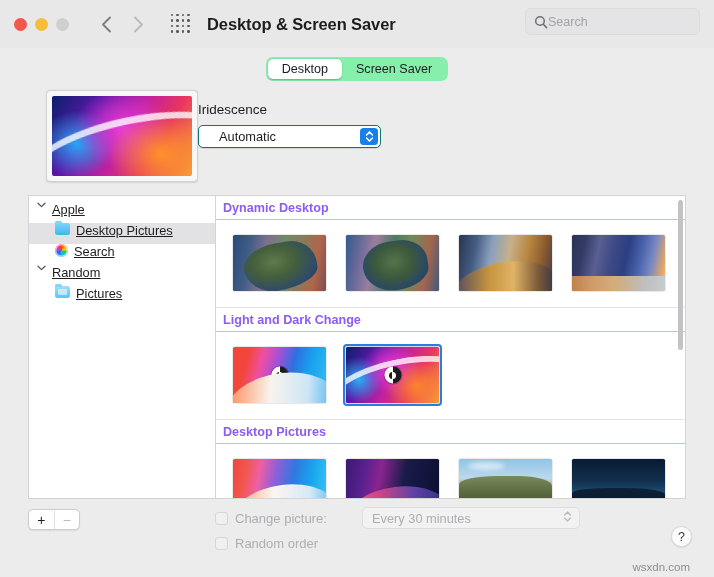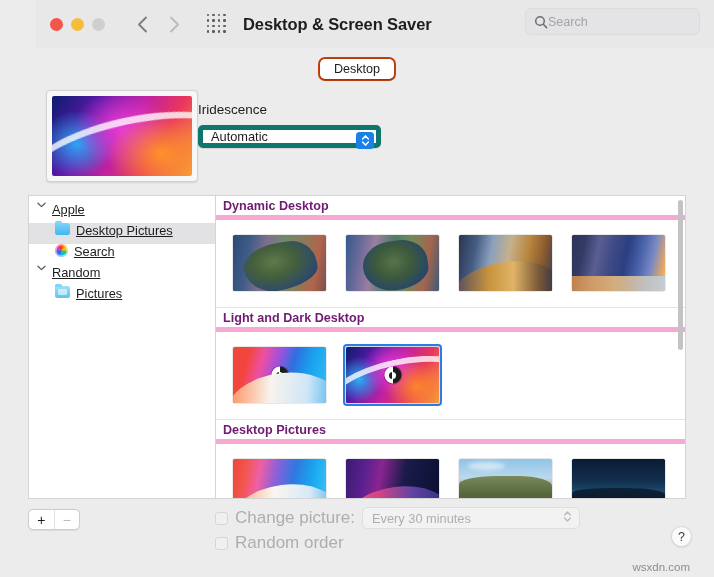--- a/index.html
+++ b/index.html
@@ -20,21 +20,20 @@
 
   
   .titlebar {
     height: 48px;
     flex: 0 0 48px;
     background: #e8e8e8;
     display: flex;
     align-items: center;
     padding: 0 14px;
     position: relative;
-    margin-left: 36px;
   }
   .traffic { display: flex; gap: 8px; align-items: center; }
   .light { width: 13px; height: 13px; border-radius: 50%; }
   .light.red    { background: #f2564c; }
   .light.yellow { background: #f6bc3a; }
   .light.grey   { background: #cfcfcf; }
 
   .navbtns { display: flex; gap: 6px; margin-left: 24px; align-items: center; }
   .chev {
     width: 26px; height: 26px;
@@ -76,21 +75,21 @@
   .search .sicon { width: 14px; height: 14px; flex: 0 0 14px; color: #6e6e73; }
   .search .sph { font-size: 12.5px; color: #a3a3a8; }
 
   
   .tabrow {
     flex: 0 0 42px;
     display: flex; align-items: center; justify-content: center;
   }
   .tabs {
     display: flex;
-    background: #c2410c;
+    background: #86efac;
     border-radius: 7px;
     padding: 2px;
     height: 24px;
   }
   .tab {
     font-size: 12.6px;
     color: #1d1d1f;
     padding: 0 14px;
     display: flex; align-items: center;
     border-radius: 5px;
@@ -141,24 +140,24 @@
 
   .iris { padding-top: 12px; }
   .iris-label {
     font-size: 13.5px;
     color: #1d1d1f;
     margin-bottom: 8px;
   }
   .popup {
     width: 183px; height: 23px;
     background: #ffffff;
-    border: 5px solid #0f766e;
+    border: 1px solid #0f766e;
     border-radius: 5px;
     display: flex; align-items: center;
-    padding-left: 8px;
+    padding-left: 20px;
     position: relative;
     box-shadow: 0 0.5px 1px rgba(0,0,0,0.10);
   }
   .popup .pval { font-size: 12.8px; color: #1d1d1f; }
   .stepper {
     position: absolute; right: 2px; top: 2px;
     width: 18px; height: 17px;
     background: #1b7fe8;
     border-radius: 3.5px;
     display: flex; flex-direction: column;
@@ -226,22 +225,22 @@
     border: 1px solid #d4d4d6;
     position: relative;
     overflow: hidden;
   }
   .sec-head {
     height: 24px;
     display: flex; align-items: center;
     padding-left: 7px;
     font-size: 12.6px;
     font-weight: bold;
-    color: #701a75;
-    border-bottom: 5px solid #f9a8d4;
+    color: #8b5cf6;
+    border-bottom: 1px solid #f9a8d4;
     background: #ffffff;
   }
   .thumbs {
     display: flex;
     gap: 14px;
     padding: 12px 10px 13px 14px;
     border-bottom: 1px solid #e4e4e6;
   }
   .thumb-wrap {
     width: 99px; height: 62px;
@@ -443,21 +442,21 @@
     gap: 7px;
   }
   .chkrow { display: flex; align-items: center; gap: 7px; height: 18px; }
   .chk {
     width: 13px; height: 13px;
     background: #f0f0f1;
     border: 1px solid #d6d6d8;
     border-radius: 3px;
     flex: 0 0 13px;
   }
-  .chklabel { font-size: 17px; color: #aeaeb2; }
+  .chklabel { font-size: 13px; color: #aeaeb2; }
 
   .interval {
     position: absolute;
     left: 362px; top: 8px;
     width: 218px; height: 22px;
     background: #f2f2f3;
     border: 1px solid #dedee0;
     border-radius: 5px;
     display: flex; align-items: center;
     padding-left: 9px;
@@ -541,20 +540,21 @@
             <path d="M9.3 9.3L12.6 12.6" stroke="#6e6e73" stroke-width="1.5" stroke-linecap="round"></path>
           </svg>
       </span>
       <span class="sph">Search</span>
     </div>
   </div>
 
   <div class="tabrow">
     <div class="tabs">
       <div class="tab active">Desktop</div>
+      <div class="tab">Screen Saver</div>
     </div>
   </div>
 
   <div class="topsec">
     <div class="preview-frame">
       <div class="preview-img"></div>
     </div>
     <div class="iris">
       <div class="iris-label">Iridescence</div>
       <div class="popup">
@@ -617,21 +617,21 @@
             <div class="thumb w-catalina2"></div>
           </div>
         <div class="thumb-wrap">
             <div class="thumb w-mojave"></div>
           </div>
         <div class="thumb-wrap">
             <div class="thumb w-solar"></div>
           </div>
       </div>
 
-      <div class="sec-head">Light and Dark Desktop</div>
+      <div class="sec-head">Light and Dark Change</div>
       <div class="thumbs">
         <div class="thumb-wrap">
           <div class="thumb w-bigsur">
               <span class="badge"></span>
             </div>
         </div>
         <div class="thumb-wrap sel">
           <div class="thumb w-iridescence">
               <span class="badge"></span>
             </div>

